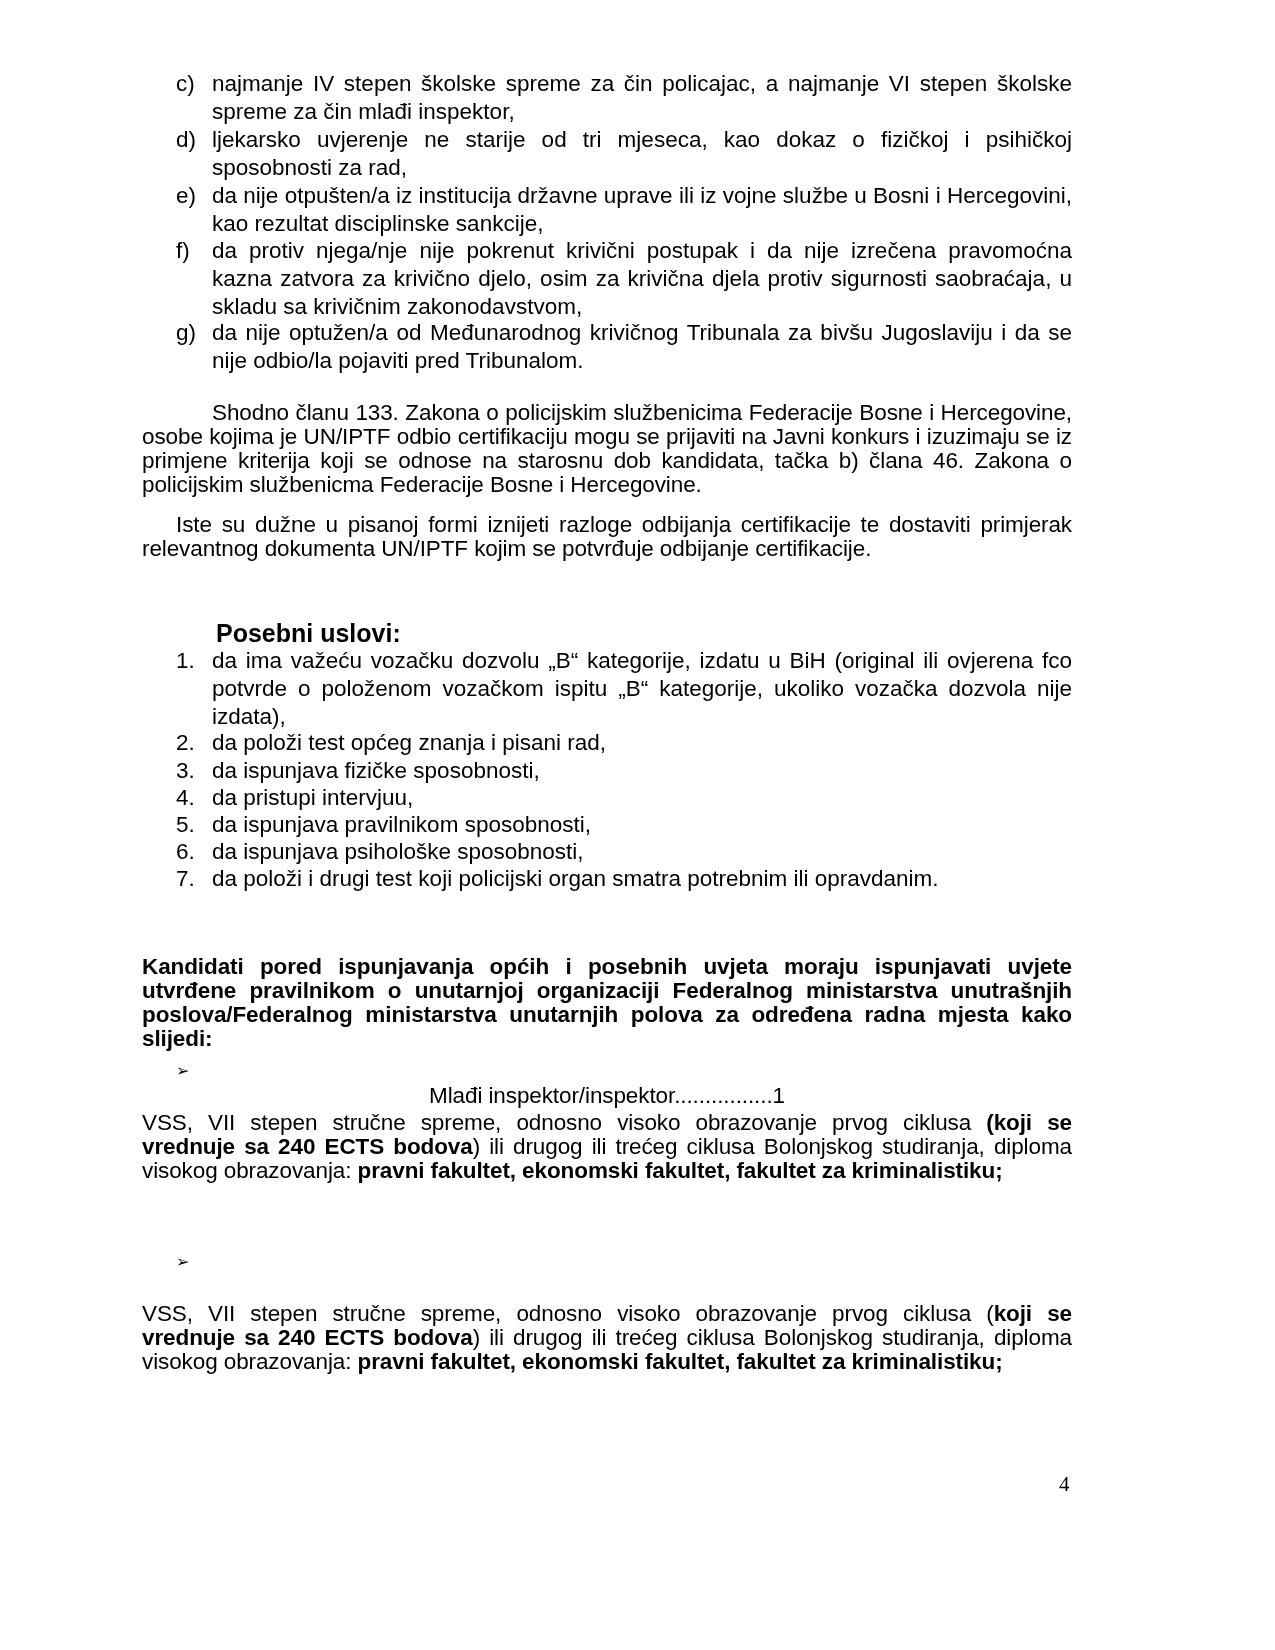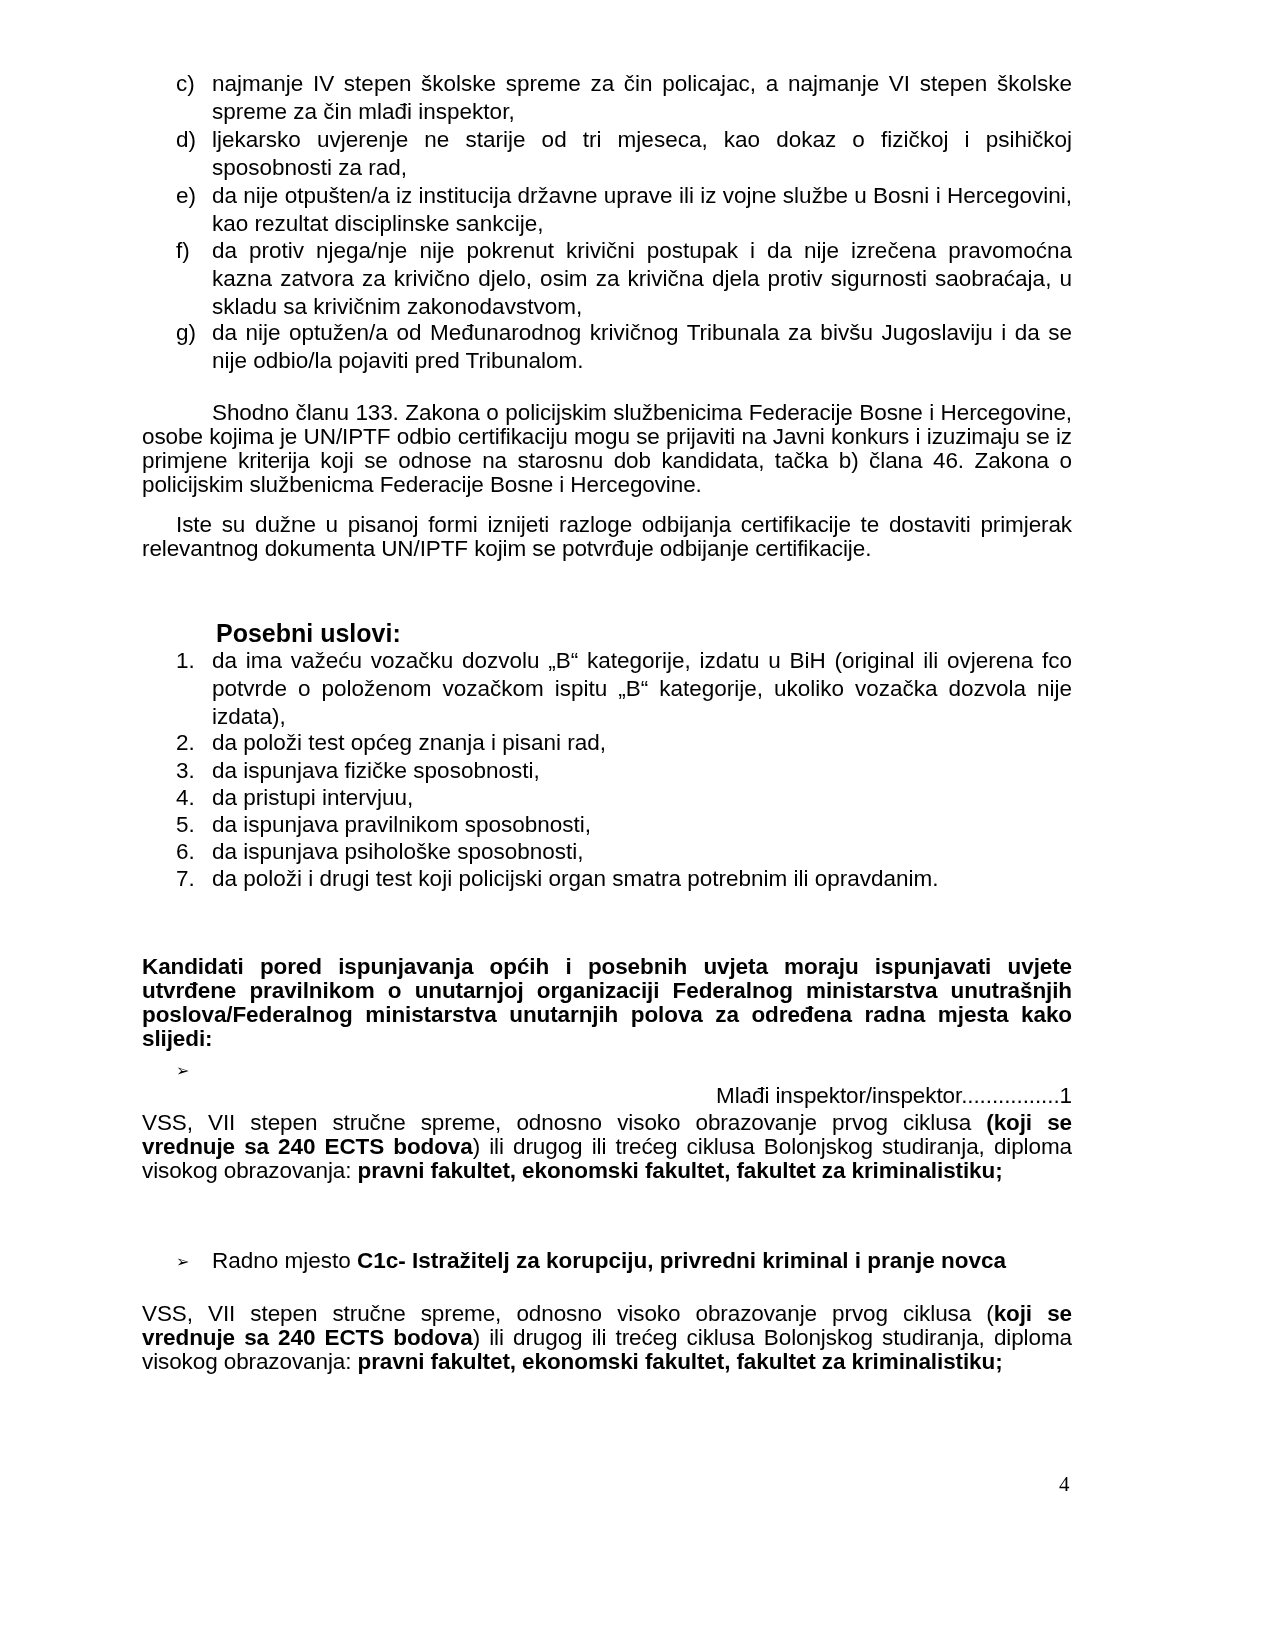--- a/index.html
+++ b/index.html
@@ -78,23 +78,22 @@
   <div class="li" style="top:865px;">
     <span class="m">7.</span>
     <span class="t">da položi i drugi test koji policijski organ smatra potrebnim ili opravdanim.</span>
   </div>
 
   <div class="p" style="top:919px; font-weight:bold;margin-top:36px;">Kandidati pored ispunjavanja općih i posebnih uvjeta moraju ispunjavati uvjete utvrđene pravilnikom o unutarnjoj organizaciji Federalnog ministarstva unutrašnjih poslova/Federalnog ministarstva unutarnjih polova za određena radna mjesta kako slijedi:</div>
 
   <div class="bullet-row" style="top:1056px;">
     <span class="arr">➢</span>
   </div>
-  <div class="p" style="top:1084px; text-align:right;">Mlađi inspektor/inspektor................1</div>
+  <div class="p" style="top:1084px; text-align:center;">Mlađi inspektor/inspektor................1</div>
   <div class="p" style="top:1111px;"><span>VSS, VII stepen stručne spreme, odnosno visoko obrazovanje prvog ciklusa </span><b>(koji se vrednuje sa 240 ECTS bodova</b><span>) ili drugog ili trećeg ciklusa Bolonjskog studiranja, diploma visokog obrazovanja: </span><b>pravni fakultet, ekonomski fakultet, fakultet za kriminalistiku;</b></div>
 
   <div class="bullet-row" style="top:1247px;">
     <span class="arr">➢</span>
-    <span class="t"><span>Radno mjesto </span><b>C1c- Istražitelj za korupciju, privredni kriminal i pranje novca</b></span>
   </div>
   <div class="p" style="top:1302px;"><span>VSS, VII stepen stručne spreme, odnosno visoko obrazovanje prvog ciklusa (</span><b>koji se vrednuje sa 240 ECTS bodova</b><span>) ili drugog ili trećeg ciklusa Bolonjskog studiranja, diploma visokog obrazovanja: </span><b>pravni fakultet, ekonomski fakultet, fakultet za kriminalistiku;</b></div>
 
   <div class="pagenum">4</div>
 </div>
 
 </body></html>

